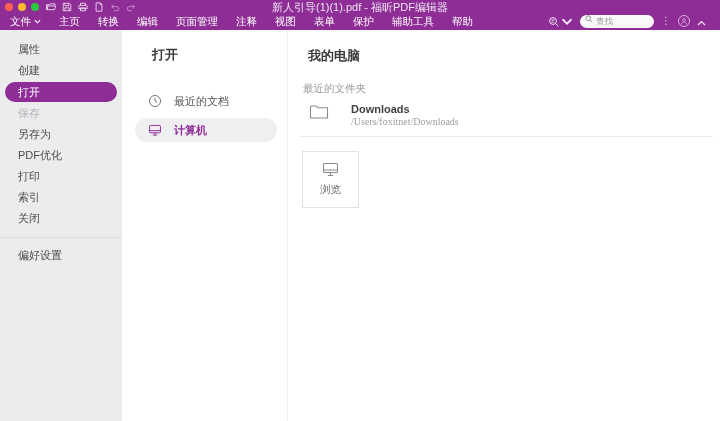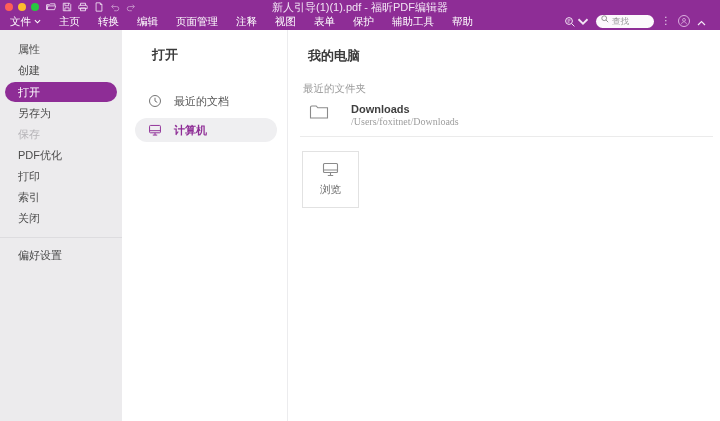--- a/index.html
+++ b/index.html
@@ -22,21 +22,21 @@
   .win-title { position:absolute; left:0; right:0; top:0; height:14px; line-height:15px;
                text-align:center; font-size:11px; color:#f2e4f4; pointer-events:none; }
   .menubar { height:16px; display:flex; align-items:center; padding:0 14px 2px 10px; }
   .menu-item { color:#ffffff; font-size:10.5px; padding:0 9px; height:14px; line-height:14px;
                white-space:nowrap; display:flex; align-items:center; gap:3px; }
   .menu-item:first-child { padding-left:0; }
   .chev-down { width:7px; height:5px; }
   .menubar-right { margin-left:auto; display:flex; align-items:center; gap:7px; }
   .findreplace { display:flex; align-items:center; color:#f3e6f5; gap:1px; }
   .findreplace svg { width:12px; height:11px; }
-  .search-pill { display:flex; gap:3px; width:58px; height:13px;
+  .search-pill { display:flex; gap:3px; width:74px; height:13px;
                  background:#fcf9fc; border-radius:7px; padding:0 5px; }
   .search-pill svg { width:8px; height:8px; color:#8d8d8d; flex:0 0 auto; }
   .search-pill input { border:none; outline:none; background:transparent; width:100%;
                        font-size:8.5px; color:#444; font-family:inherit; }
   .search-pill input::placeholder { color:#9a9a9a; }
   .more-dots { color:#e9d6ec; font-size:10px; line-height:10px; }
   .avatar { width:12px; height:12px; border-radius:50%; border:1px solid #dcaee0; display:flex;
             align-items:center; justify-content:center; color:#dcaee0; }
   .avatar svg { width:8px; height:8px; }
   .collapse { color:#f3e6f5; }
@@ -181,22 +181,22 @@
       </div>
     </div>
   </div>
 
   <div class="content">
 
     <div class="sidebar">
       <div class="side-item">属性</div>
       <div class="side-item">创建</div>
       <div class="side-item selected">打开</div>
+      <div class="side-item disabled">保存</div>
       <div class="side-item">另存为</div>
-      <div class="side-item disabled">保存</div>
       <div class="side-item">PDF优化</div>
       <div class="side-item">打印</div>
       <div class="side-item">索引</div>
       <div class="side-item">关闭</div>
       <div class="side-divider"></div>
       <div class="side-item">偏好设置</div>
     </div>
 
     <div class="open-panel">
       <div class="open-title">打开</div>

